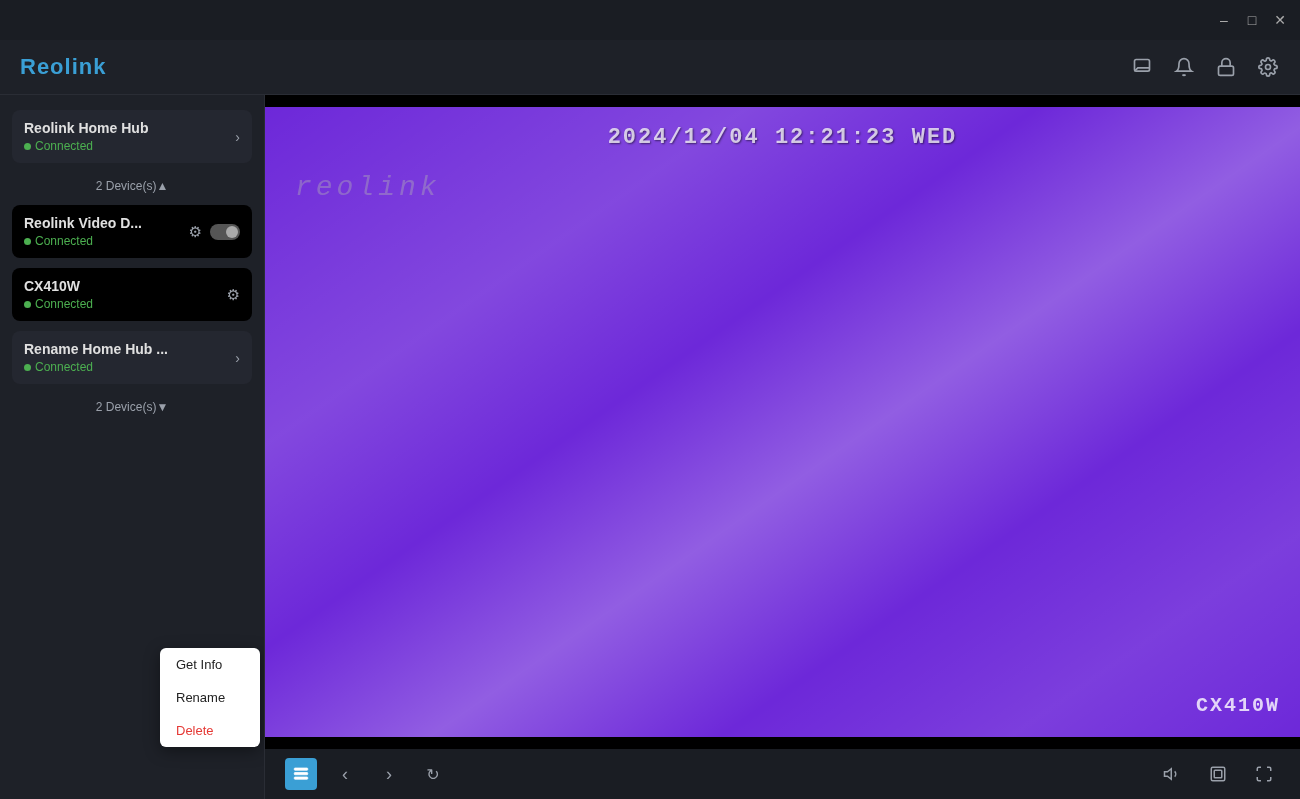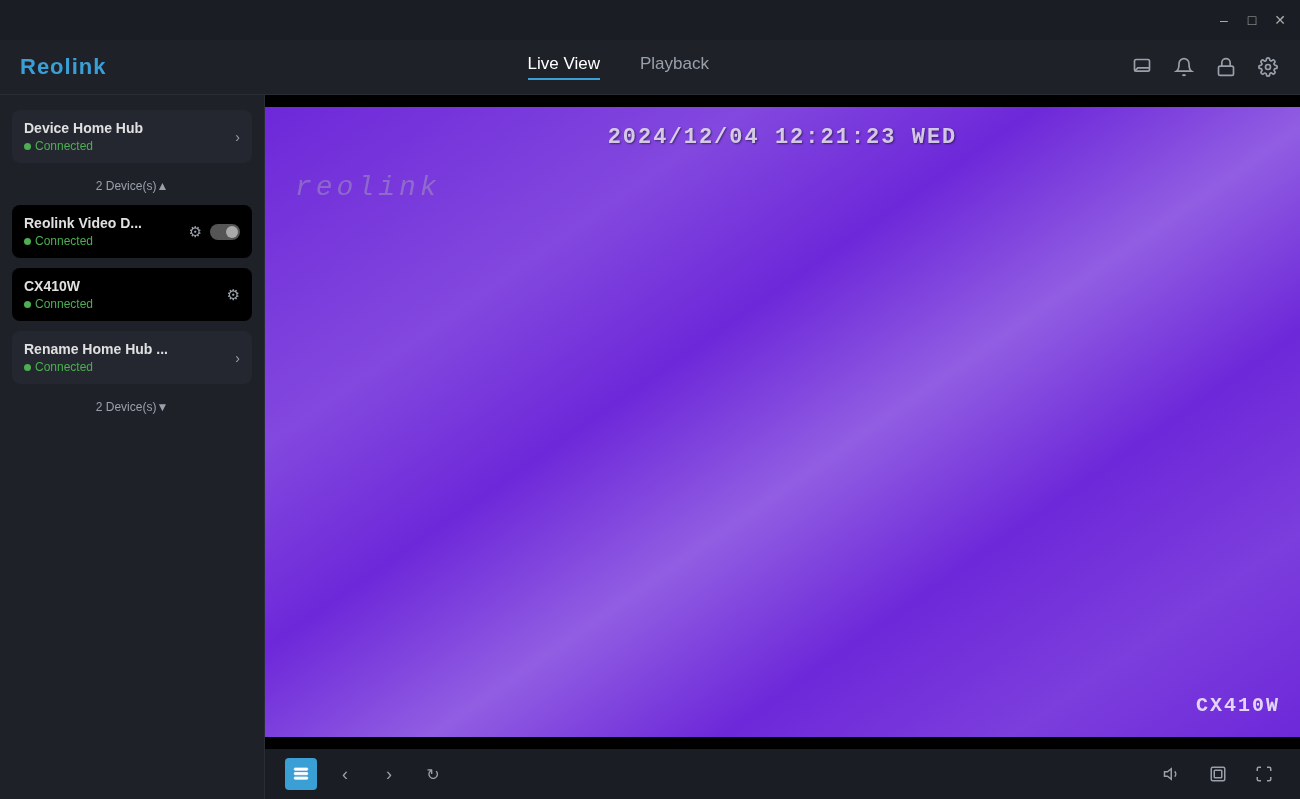--- a/index.html
+++ b/index.html
@@ -377,24 +377,20 @@
 <body>
 
 <div class="titlebar">
   <div class="titlebar-btn">–</div>
   <div class="titlebar-btn">□</div>
   <div class="titlebar-btn">✕</div>
 </div>
 
 <div class="header">
   <div class="logo">Reolink</div>
-  <div class="nav-tabs">
-    <div class="nav-tab active">Live View</div>
-    <div class="nav-tab">Playback</div>
-  </div>
   <div class="header-icons">
     <div class="header-icon">
       <svg width="20" height="20" viewBox="0 0 24 24" fill="none" stroke="currentColor" stroke-width="2">
         <rect x="3" y="3" width="18" height="14" rx="2"></rect>
         <path d="M3 17l4-4h14"></path>
       </svg>
     </div>
     <div class="header-icon">
       <svg width="20" height="20" viewBox="0 0 24 24" fill="none" stroke="currentColor" stroke-width="2">
         <path d="M18 8a6 6 0 0 0-12 0c0 7-3 9-3 9h18s-3-2-3-9"></path>
@@ -416,21 +412,21 @@
   </div>
 </div>
 
 <div class="main">
 
   <div class="sidebar">
 
     <div class="device-group">
       <div class="device-group-header">
         <div>
-          <div class="device-name">Device Home Hub</div>
+          <div class="device-name">Reolink Home Hub</div>
           <div class="device-status">Connected</div>
         </div>
         <span class="chevron-icon">›</span>
       </div>
     </div>
 
     <div class="device-count-bar">
       <span>2 Device(s)</span>
       <span class="count-arrow">▲</span>
     </div>
@@ -452,20 +448,25 @@
       <div class="sub-device-row">
         <div>
           <div class="device-name">CX410W</div>
           <div class="device-status">Connected</div>
         </div>
         <div style="display:flex;gap:8px;align-items:center;">
           <span class="gear-icon">⚙</span>
         </div>
       </div>
 
+      <div class="context-menu">
+        <div class="context-menu-item">Get Info</div>
+        <div class="context-menu-item">Rename</div>
+        <div class="context-menu-item danger">Delete</div>
+      </div>
     </div>
 
     <div class="device-group" style="margin-top:10px;">
       <div class="device-group-header">
         <div>
           <div class="device-name">Rename Home Hub ...</div>
           <div class="device-status">Connected</div>
         </div>
         <span class="chevron-icon">›</span>
       </div>

